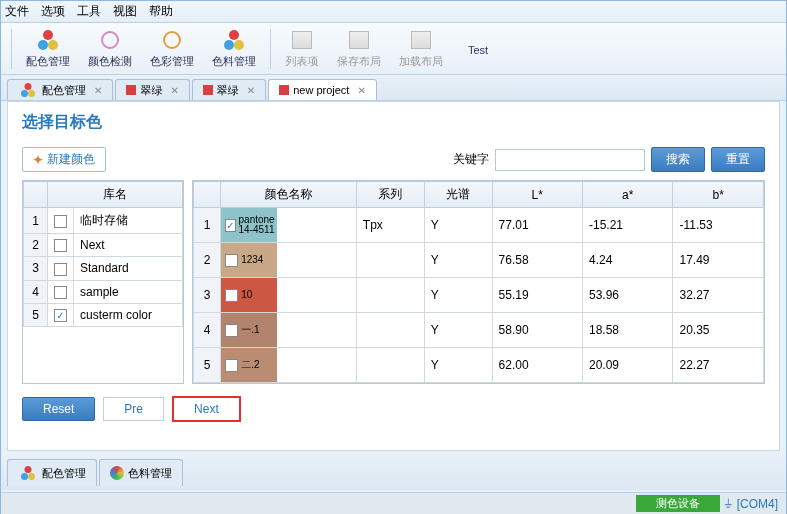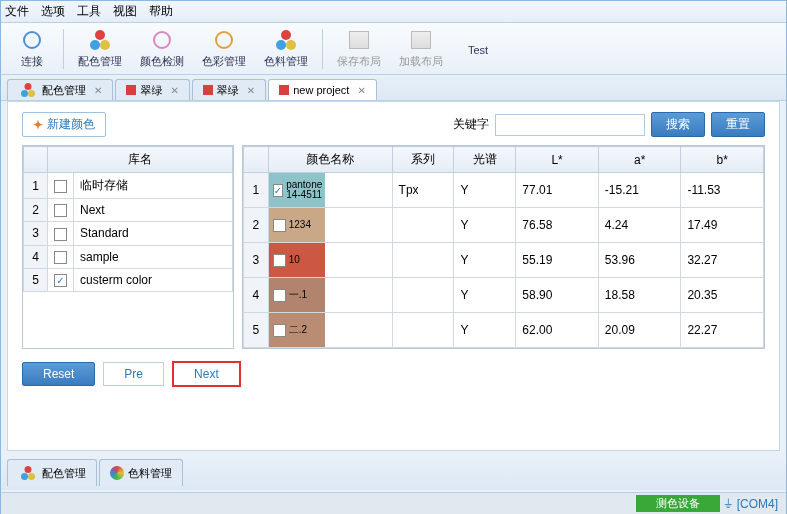--- a/index.html
+++ b/index.html
@@ -51,26 +51,20 @@
 
 <div class="menubar">
     <span>文件</span>
     <span>选项</span>
     <span>工具</span>
     <span>视图</span>
     <span>帮助</span>
   </div>
 
 <div class="toolbar">
-    <div class="tool-btn">
-      <span class="icon">
-        <span class="circ" style="color:#4a90d8"></span>
-      </span>
-      <span class="lbl">连接</span>
-    </div>
     <div class="sep"></div>
     <div class="tool-btn">
       <span class="icon">
         <span class="multi-circ">
           <span style="background:#e04040;top:0;left:5px"></span>
           <span style="background:#40a0e0;bottom:0;left:0"></span>
           <span style="background:#e0c040;bottom:0;right:0"></span>
         </span>
       </span>
       <span class="lbl">配色管理</span>
@@ -95,20 +89,26 @@
           <span style="background:#e0c040;bottom:0;right:0"></span>
         </span>
       </span>
       <span class="lbl">色料管理</span>
     </div>
     <div class="sep"></div>
     <div class="tool-btn gray">
       <span class="icon">
         <span style="width:20px;height:18px;border:1px solid #bbb;display:inline-block;background:linear-gradient(#eee,#ddd)"></span>
       </span>
+      <span class="lbl">列表项</span>
+    </div>
+    <div class="tool-btn gray">
+      <span class="icon">
+        <span style="width:20px;height:18px;border:1px solid #bbb;display:inline-block;background:linear-gradient(#eee,#ddd)"></span>
+      </span>
       <span class="lbl">保存布局</span>
     </div>
     <div class="tool-btn gray">
       <span class="icon">
         <span style="width:20px;height:18px;border:1px solid #bbb;display:inline-block;background:linear-gradient(#eee,#ddd)"></span>
       </span>
       <span class="lbl">加载布局</span>
     </div>
     <div class="tool-btn">
       <span class="lbl">Test</span>
@@ -136,33 +136,34 @@
       <span class="close">✕</span>
     </div>
     <div class="tab active">
       <span style="width:10px;height:10px;background:#d84040;display:inline-block"></span>
       <span>new project</span>
       <span class="close">✕</span>
     </div>
   </div>
 
 <div class="content">
+  <div class="title">选择目标色</div>
   <div class="search-row">
     <button class="btn white icon-btn">
       <span style="color:#e08030;font-weight:bold">✦</span>
       <span>新建颜色</span>
     </button>
     <div style="flex:1"></div>
     <span>关键字</span>
     <input class="input" style="">
     <button class="btn">搜索</button>
     <button class="btn">重置</button>
   </div>
   <div class="tables">
-    <div class="tbl" style="width:212px">
+    <div class="tbl" style="width:162px">
       <table>
           <thead>
             <tr>
               <th style="width:24px"></th>
               <th colspan="2">库名</th>
             </tr>
           </thead>
       <tbody id="left-body">
             <tr>
               <td class="rownum">1</td>

